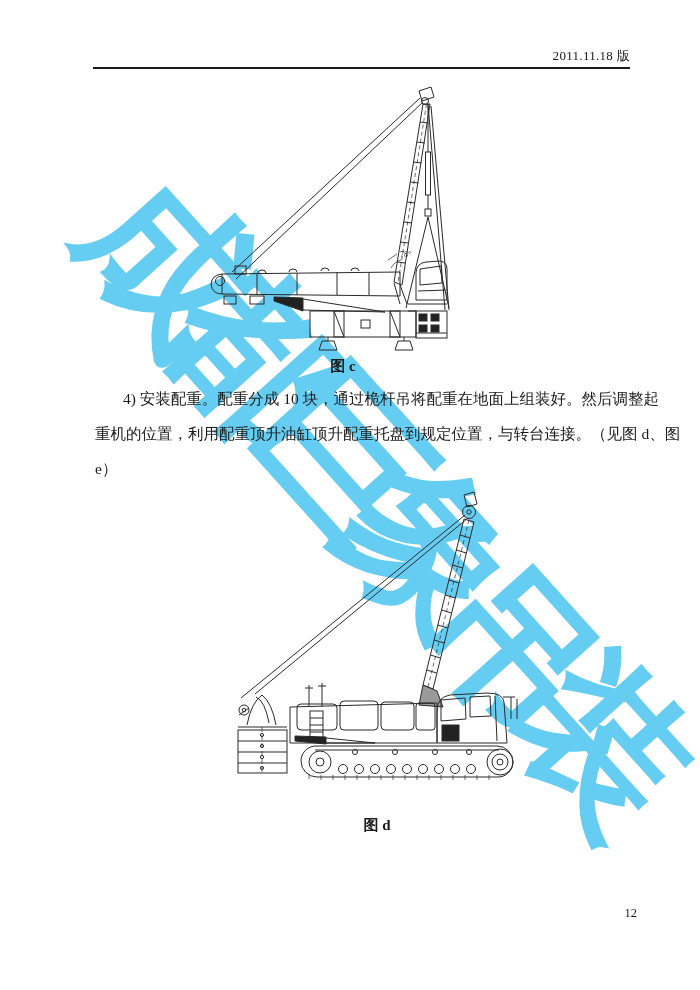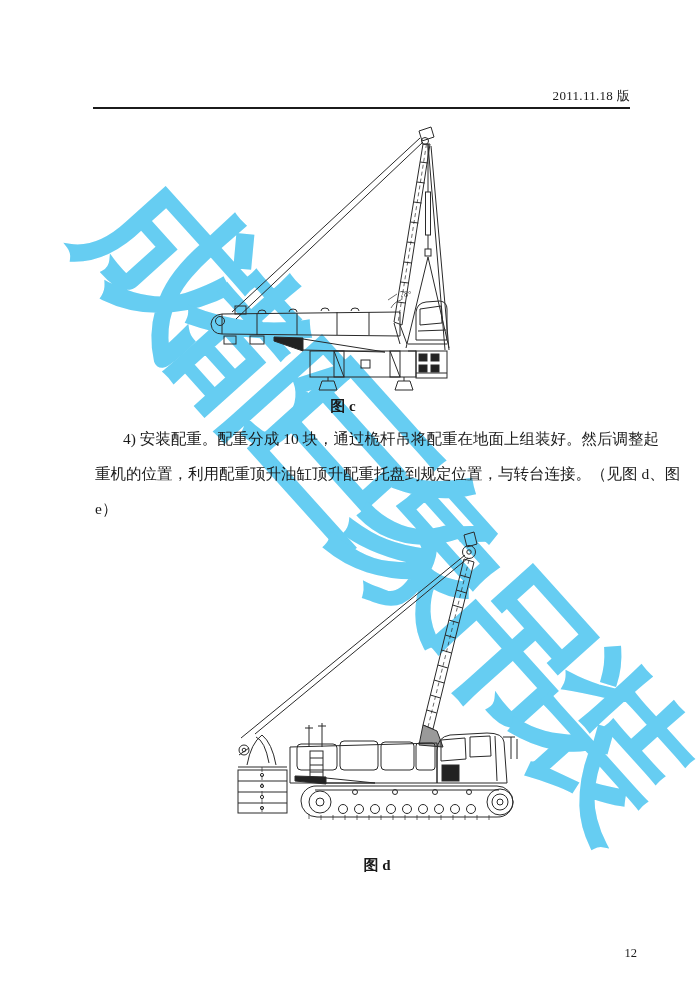--- a/index.html
+++ b/index.html
@@ -3,21 +3,21 @@
 <meta charset="utf-8">
 <style>
   html,body{margin:0;padding:0;}
   body{width:700px;height:990px;background:#ffffff;position:relative;overflow:hidden;
        font-family:"Liberation Serif","DejaVu Serif",serif;color:#1a1a1a;}
   .page{position:absolute;inset:0;}
   .watermark{position:absolute;left:375px;top:490px;z-index:0;
              transform:translate(-50%,-50%) rotate(48deg);
              font-size:165px;font-weight:700;letter-spacing:-35px;white-space:nowrap;
              color:#66CDF2;font-family:"DejaVu Sans",sans-serif;line-height:1;}
-  .content{position:absolute;inset:0;z-index:1;margin-top:40px;}
+  .content{position:absolute;inset:0;z-index:1;}
   .hdr-version{position:absolute;top:47px;left:0;width:630px;text-align:right;
                font-size:13px;letter-spacing:0.3px;}
   .hdr-rule{position:absolute;top:67px;left:93px;width:537px;height:2px;background:#1b1b1b;}
   .fig{position:absolute;}
   .fig-c{left:195px;top:82px;width:270px;height:276px;}
   .fig-d{left:225px;top:485px;width:330px;height:330px;}
   .caption{position:absolute;font-size:15px;font-weight:700;white-space:nowrap;}
   .cap-c{left:343px;top:357px;transform:translateX(-50%);}
   .cap-d{left:377px;top:816px;transform:translateX(-50%);}
   .para{position:absolute;left:95px;top:381px;width:538px;font-size:15.5px;line-height:35px;}

